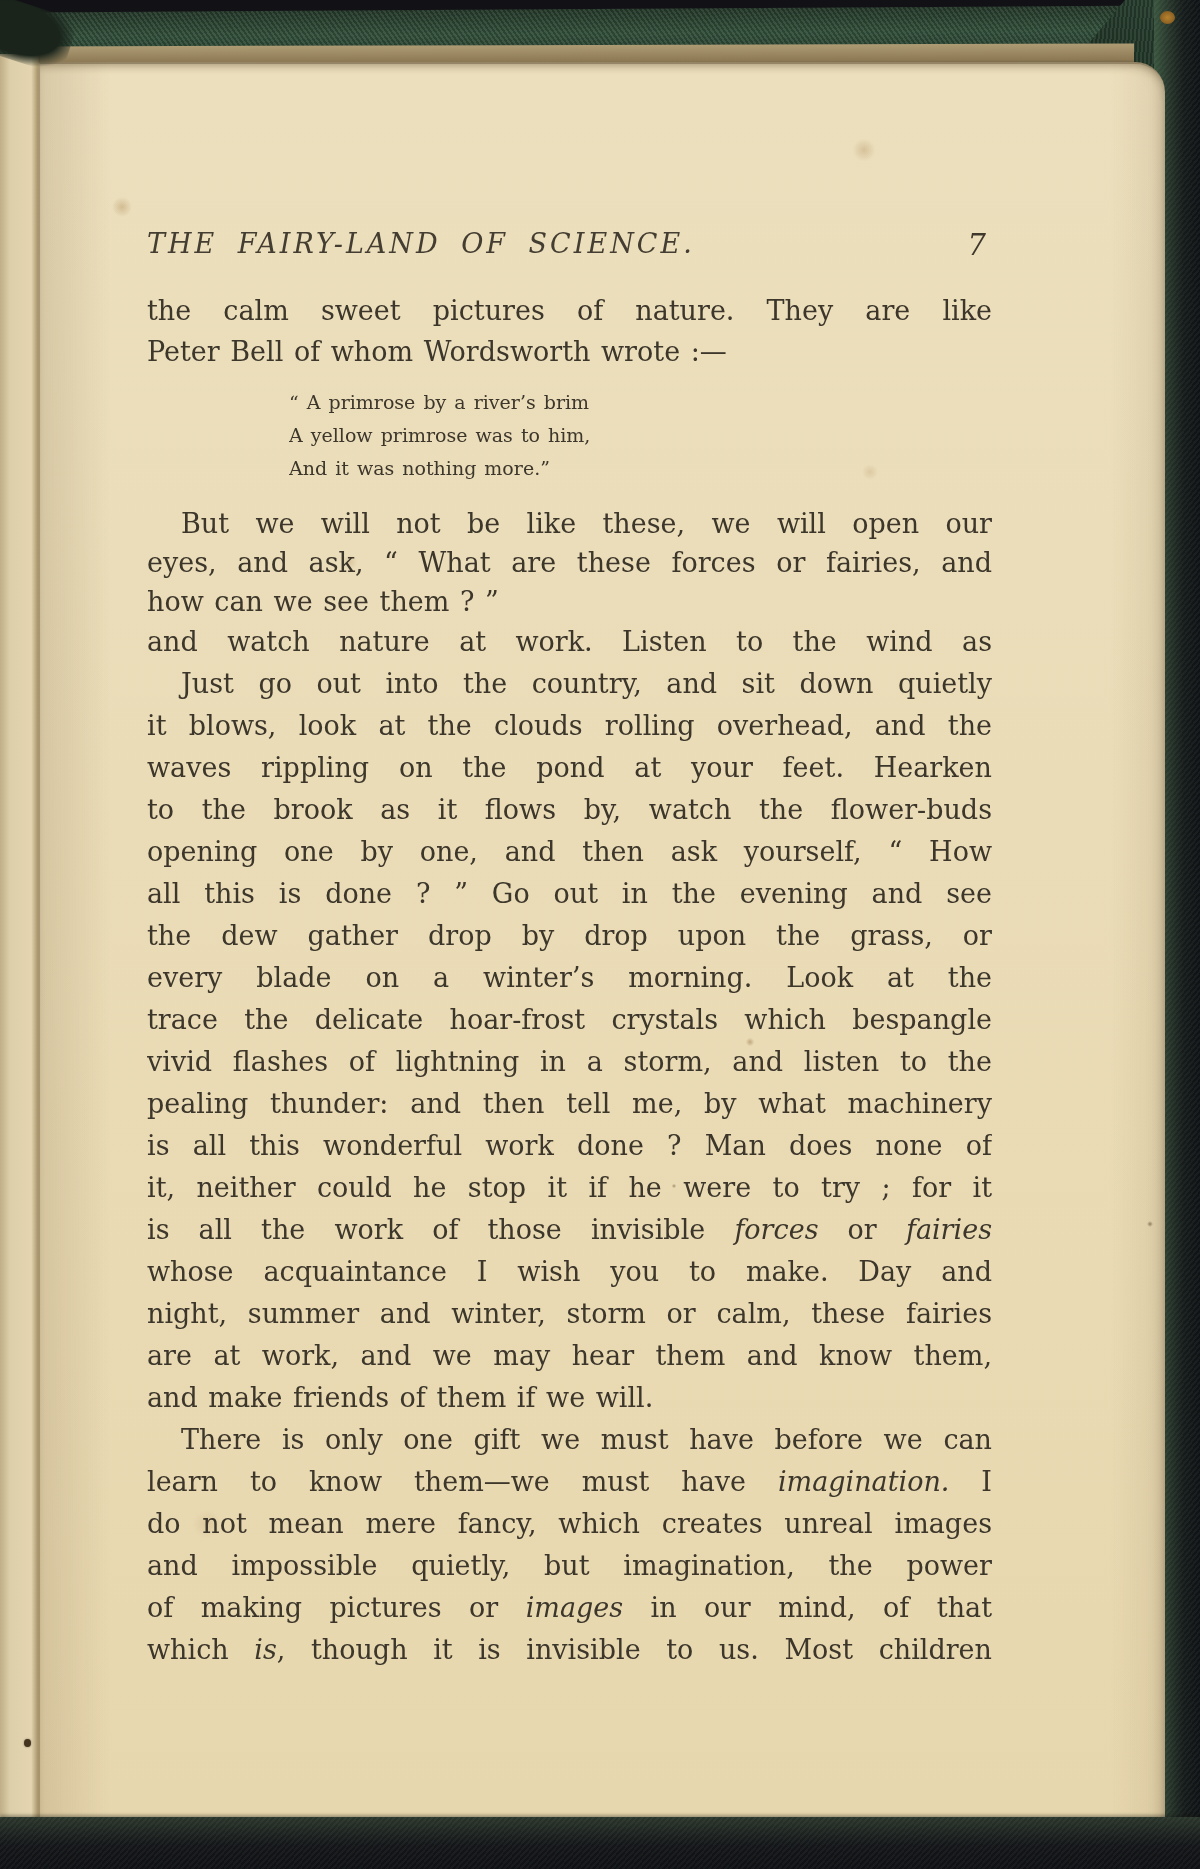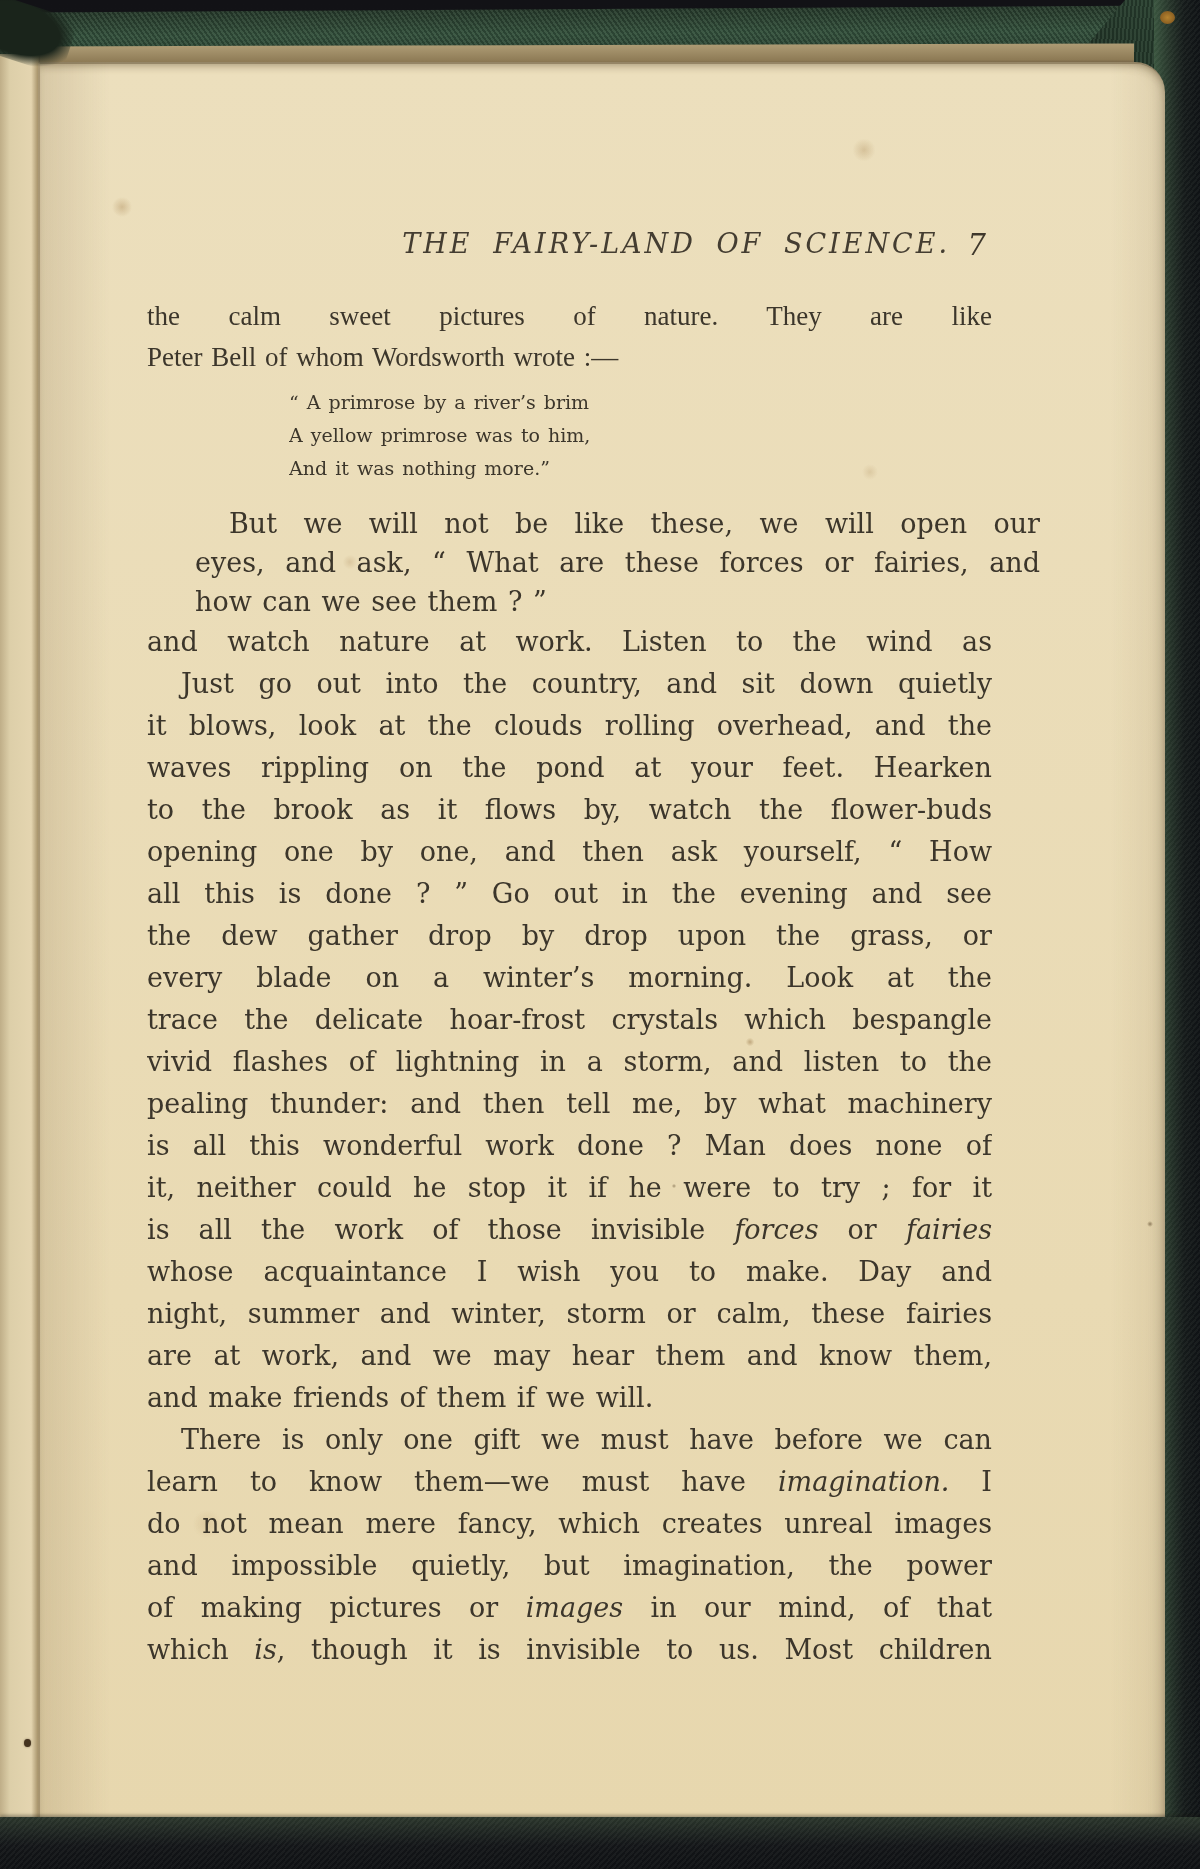--- a/index.html
+++ b/index.html
@@ -81,32 +81,32 @@
       linear-gradient(#2a352b,#131518 55%,#0e1013);
     box-shadow:0 -2px 3px rgba(20,20,15,.35);
   }
   
   .text-area{
     position:absolute;left:107px;top:0;width:845px;height:1762px;
     color:#3c362b;
   }
   .running-head{
     position:absolute;left:0;top:164px;width:845px;box-sizing:border-box;
-    padding-right:42px;text-align:right;
+    padding-right:42px;text-align:left;
     font-style:italic;font-size:27px;letter-spacing:3px;word-spacing:9px;
     color:#443d31;
   }
   .pgnum{
     position:absolute;right:6px;top:0;font-style:italic;font-size:29px;
     letter-spacing:0;word-spacing:0;color:#3f382c;
   }
   .block{position:absolute;left:0;width:100%;font-size:27px;word-spacing:2px;}
-  .block-0{top:232px;line-height:41px;font-family:Liberation Serif, serif;}
+  .block-0{top:226px;line-height:41px;}
   .block-1{top:322px;line-height:33px;font-size:19px;padding-left:142px;box-sizing:border-box;}
-  .block-2{top:440px;line-height:39px;margin-left:48px;}
+  .block-2{top:440px;line-height:39px;}
   .block-3{top:557px;line-height:42px;}
   .block-4{top:1355px;line-height:42px;}
   .line{min-height:1em;overflow:hidden;}
   .line.just{text-align:justify;text-align-last:justify;}
   .line.indent{text-indent:34px;}
   .block em{font-style:italic;}
 </style>
 </head>
 <body>
 

